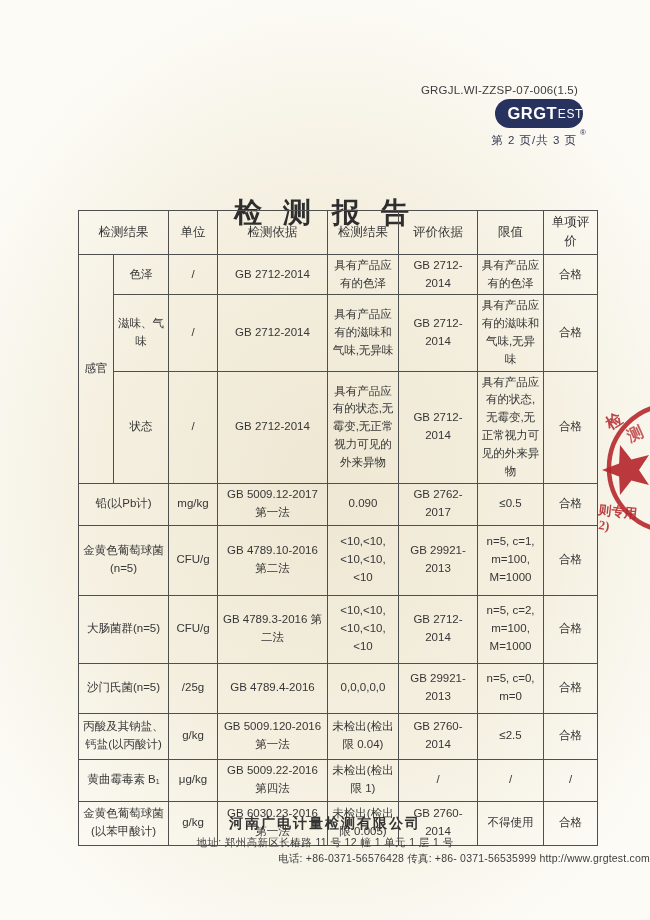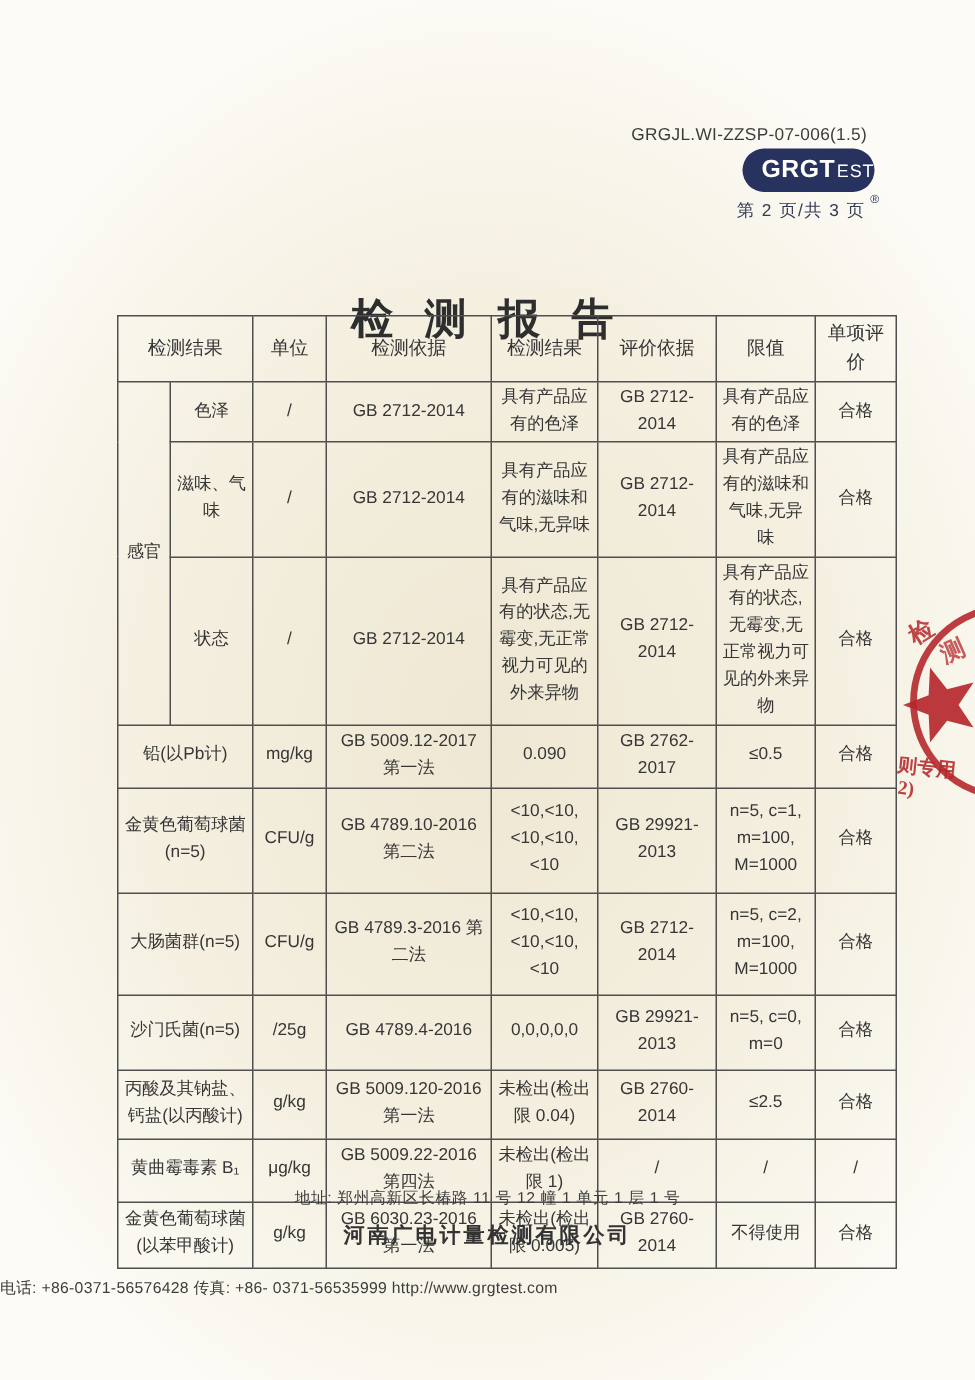--- a/index.html
+++ b/index.html
@@ -62,25 +62,25 @@
     padding:2px 3px;line-height:1.55;
     overflow:hidden;
   }
   table.results th{font-weight:normal;font-size:12.5px;}
   
   .footer-company{
     position:absolute;top:815px;left:0;width:100%;text-align:center;
     font-size:14px;font-weight:bold;letter-spacing:2px;color:#333;
   }
   .footer-address{
-    position:absolute;top:792px;left:0;width:100%;text-align:center;
+    position:absolute;top:836px;left:0;width:100%;text-align:center;
     font-size:10.5px;color:#3d3d3d;letter-spacing:.4px;
   }
   .footer-contact{
-    position:absolute;top:852px;left:0;width:100%;text-align:left;
+    position:absolute;top:852px;left:0;width:100%;text-align:right;
     font-size:10.5px;color:#3d3d3d;letter-spacing:.2px;
   }
   
   .stamp{
     position:absolute;top:398px;left:590px;width:60px;height:140px;
     overflow:visible;pointer-events:none;
   }
   .stamp svg{overflow:visible;}
   .stamp text{fill:#b5282c;font-family:"Liberation Serif", serif;font-weight:bold;}
 </style>

